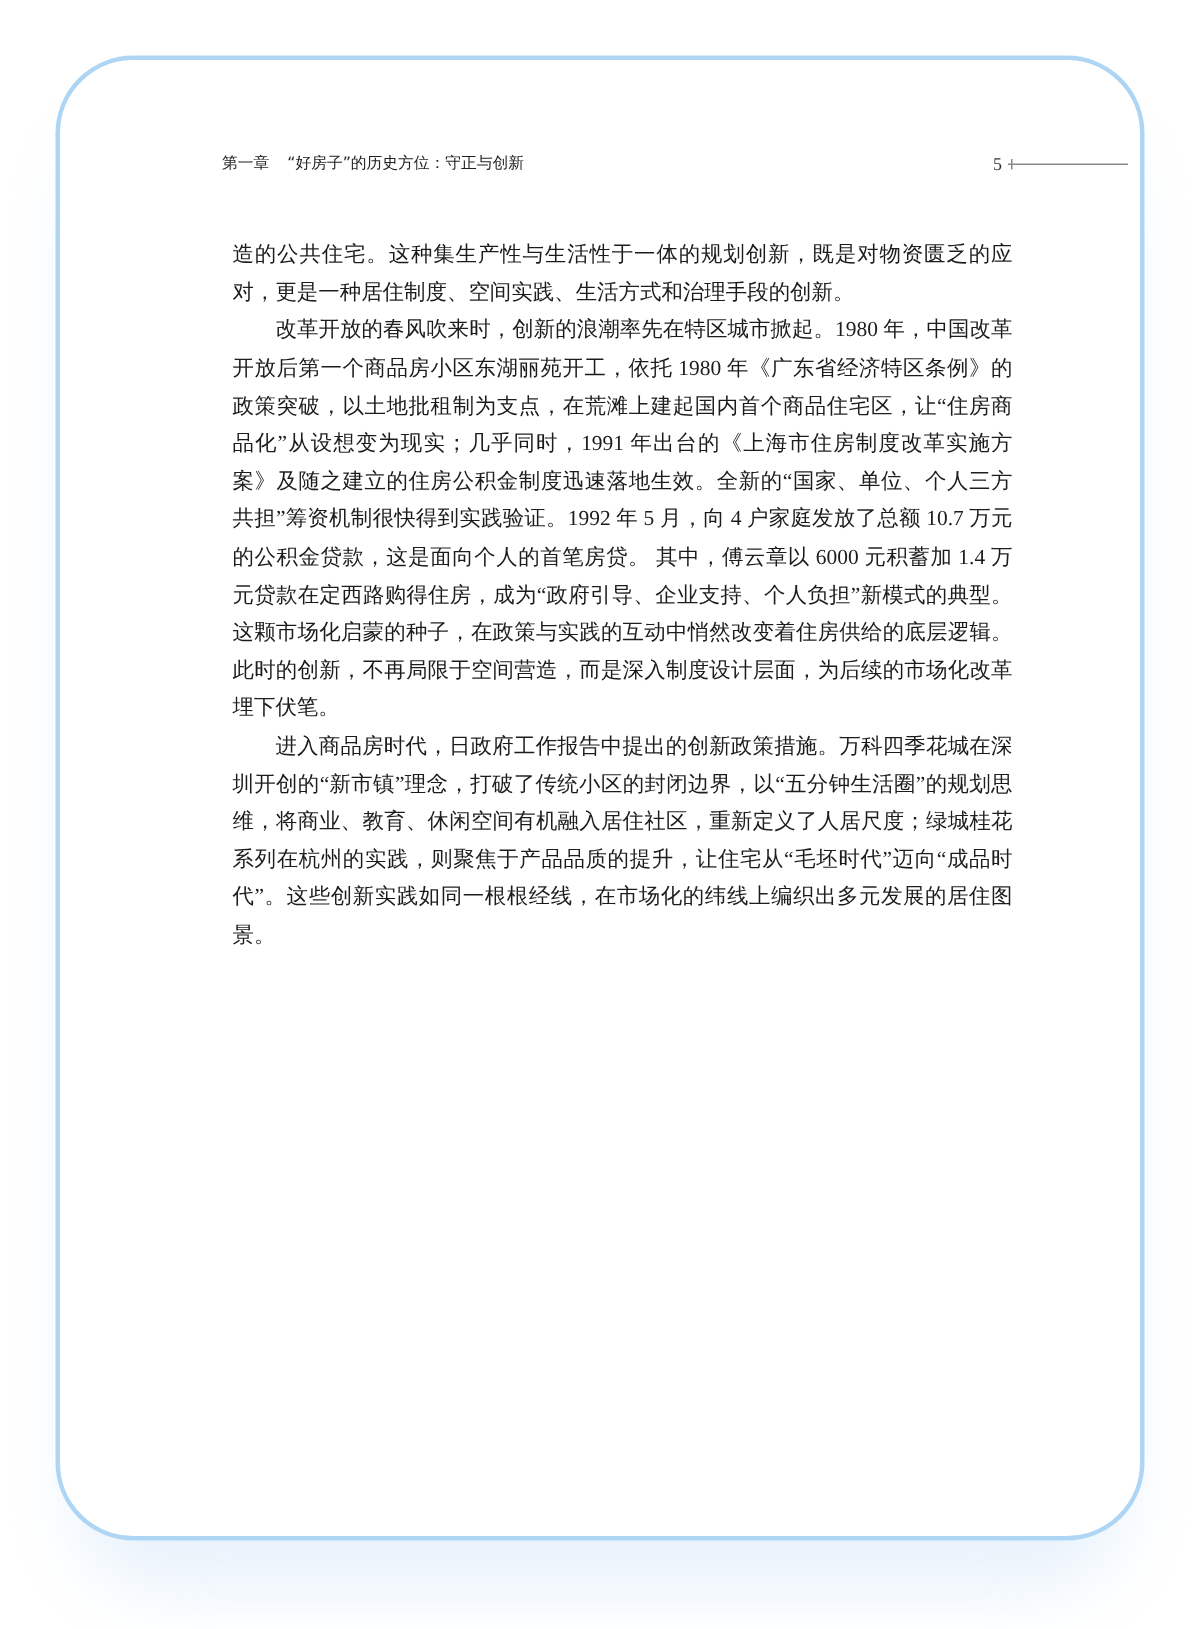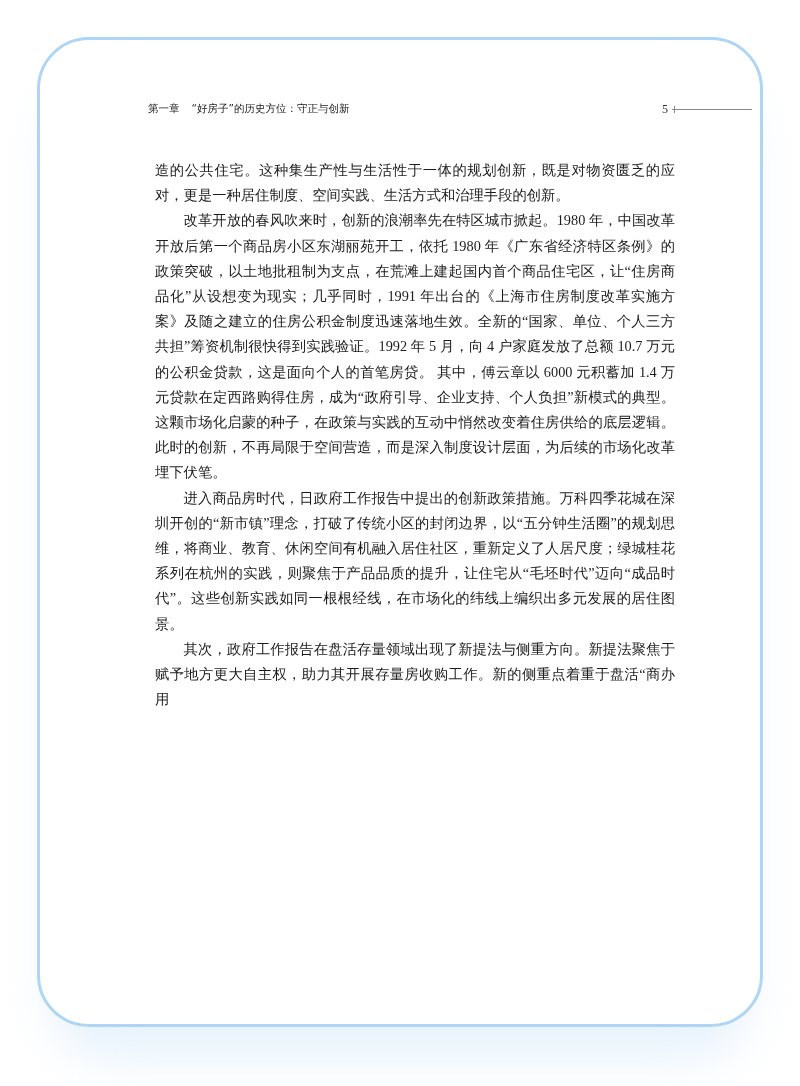--- a/index.html
+++ b/index.html
@@ -111,14 +111,13 @@
   </span>
   <span class="spacer"></span>
   <span class="page-no">5</span>
   <span class="page-rule"></span>
 </div>
 
 <div class="body-text">
   <p>造的公共住宅。这种集生产性与生活性于一体的规划创新，既是对物资匮乏的应对，更是一种居住制度、空间实践、生活方式和治理手段的创新。</p>
   <p class="indent">改革开放的春风吹来时，创新的浪潮率先在特区城市掀起。1980 年，中国改革开放后第一个商品房小区东湖丽苑开工，依托 1980 年《广东省经济特区条例》的政策突破，以土地批租制为支点，在荒滩上建起国内首个商品住宅区，让“住房商品化”从设想变为现实；几乎同时，1991 年出台的《上海市住房制度改革实施方案》及随之建立的住房公积金制度迅速落地生效。全新的“国家、单位、个人三方共担”筹资机制很快得到实践验证。1992 年 5 月，向 4 户家庭发放了总额 10.7 万元的公积金贷款，这是面向个人的首笔房贷。 其中，傅云章以 6000 元积蓄加 1.4 万元贷款在定西路购得住房，成为“政府引导、企业支持、个人负担”新模式的典型。这颗市场化启蒙的种子，在政策与实践的互动中悄然改变着住房供给的底层逻辑。此时的创新，不再局限于空间营造，而是深入制度设计层面，为后续的市场化改革埋下伏笔。</p>
   <p class="indent">进入商品房时代，日政府工作报告中提出的创新政策措施。万科四季花城在深圳开创的“新市镇”理念，打破了传统小区的封闭边界，以“五分钟生活圈”的规划思维，将商业、教育、休闲空间有机融入居住社区，重新定义了人居尺度；绿城桂花系列在杭州的实践，则聚焦于产品品质的提升，让住宅从“毛坯时代”迈向“成品时代”。这些创新实践如同一根根经线，在市场化的纬线上编织出多元发展的居住图景。</p>
-  <p class="indent">其次，政府工作报告在盘活存量领域出现了新提法与侧重方向。新提法聚焦于赋予地方更大自主权，助力其开展存量房收购工作。新的侧重点着重于盘活“商办用</p>
 </div>
 
 </body></html>

